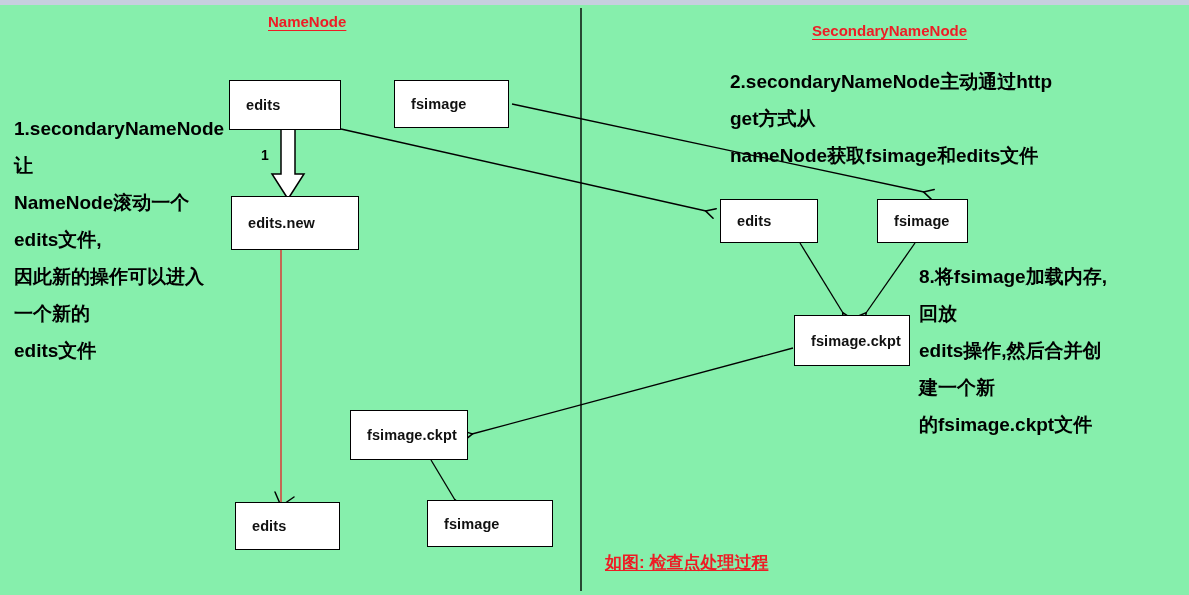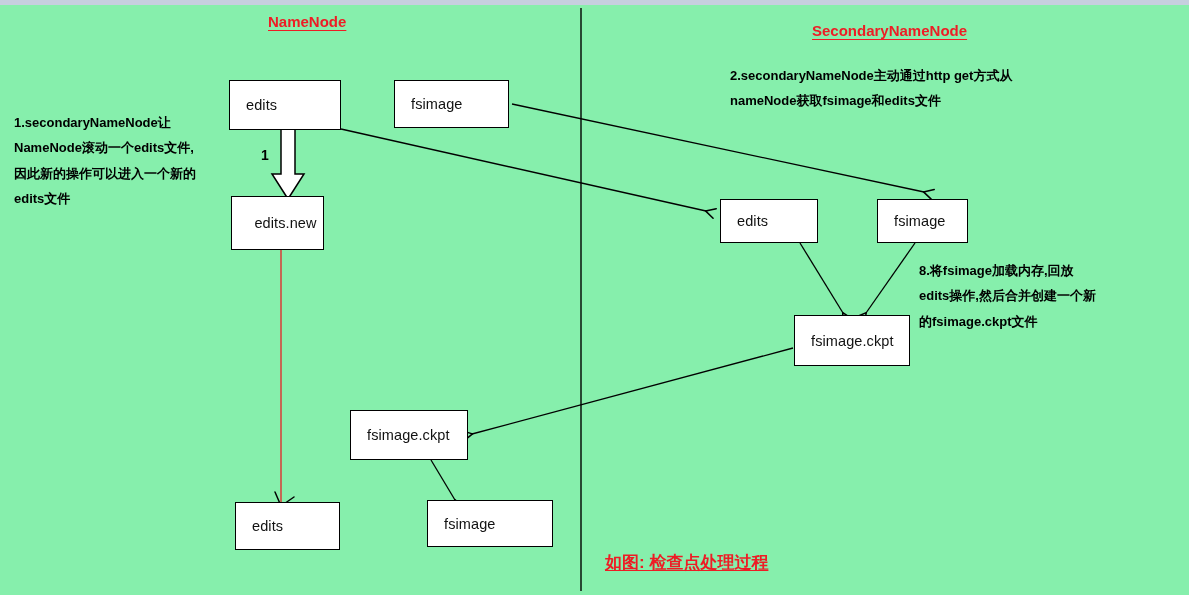--- a/index.html
+++ b/index.html
@@ -34,21 +34,21 @@
     height: 595px;
     pointer-events: none;
   }
   .node {
     position: absolute;
     border: 1.6px solid #000000;
     background: #ffffff;
     box-sizing: border-box;
     display: flex;
     align-items: center;
-    font-weight: normal;
+    font-weight: bold;
     font-size: 14.5px;
     color: #111111;
     letter-spacing: 0.1px;
   }
   .node .node-label {
     padding-left: 16px;
   }
   .title {
     position: absolute;
     color: #ee1c25;
@@ -63,21 +63,21 @@
     color: #ee1c25;
     font-weight: bold;
     font-size: 17px;
     text-decoration: underline;
     text-underline-offset: 2px;
     white-space: nowrap;
   }
   .note {
     position: absolute;
     font-weight: bold;
-    font-size: 13px;
+    font-size: 19px;
     color: #000000;
     line-height: 1.95;
     white-space: pre-line;
   }
   .seqlabel {
     position: absolute;
     font-weight: bold;
     font-size: 14px;
     color: #000000;
   }
@@ -124,21 +124,21 @@
   <div class="title" style="left:812px; top:22px;">SecondaryNameNode</div>
 
   <div class="node" style="left:229px; top:80px; width:112px; height:50px;">
     <span class="node-label">edits</span>
   </div>
 
   <div class="node" style="left:394px; top:80px; width:115px; height:48px;">
     <span class="node-label">fsimage</span>
   </div>
 
-  <div class="node" style="left:231px; top:196px; width:93px; height:54px;justify-content:center;">
+  <div class="node" style="left:231px; top:196px; width:128px; height:54px;">
     <span class="node-label">edits.new</span>
   </div>
 
   <div class="node" style="left:350px; top:410px; width:118px; height:50px;">
     <span class="node-label">fsimage.ckpt</span>
   </div>
 
   <div class="node" style="left:235px; top:502px; width:105px; height:48px;">
     <span class="node-label">edits</span>
   </div>

